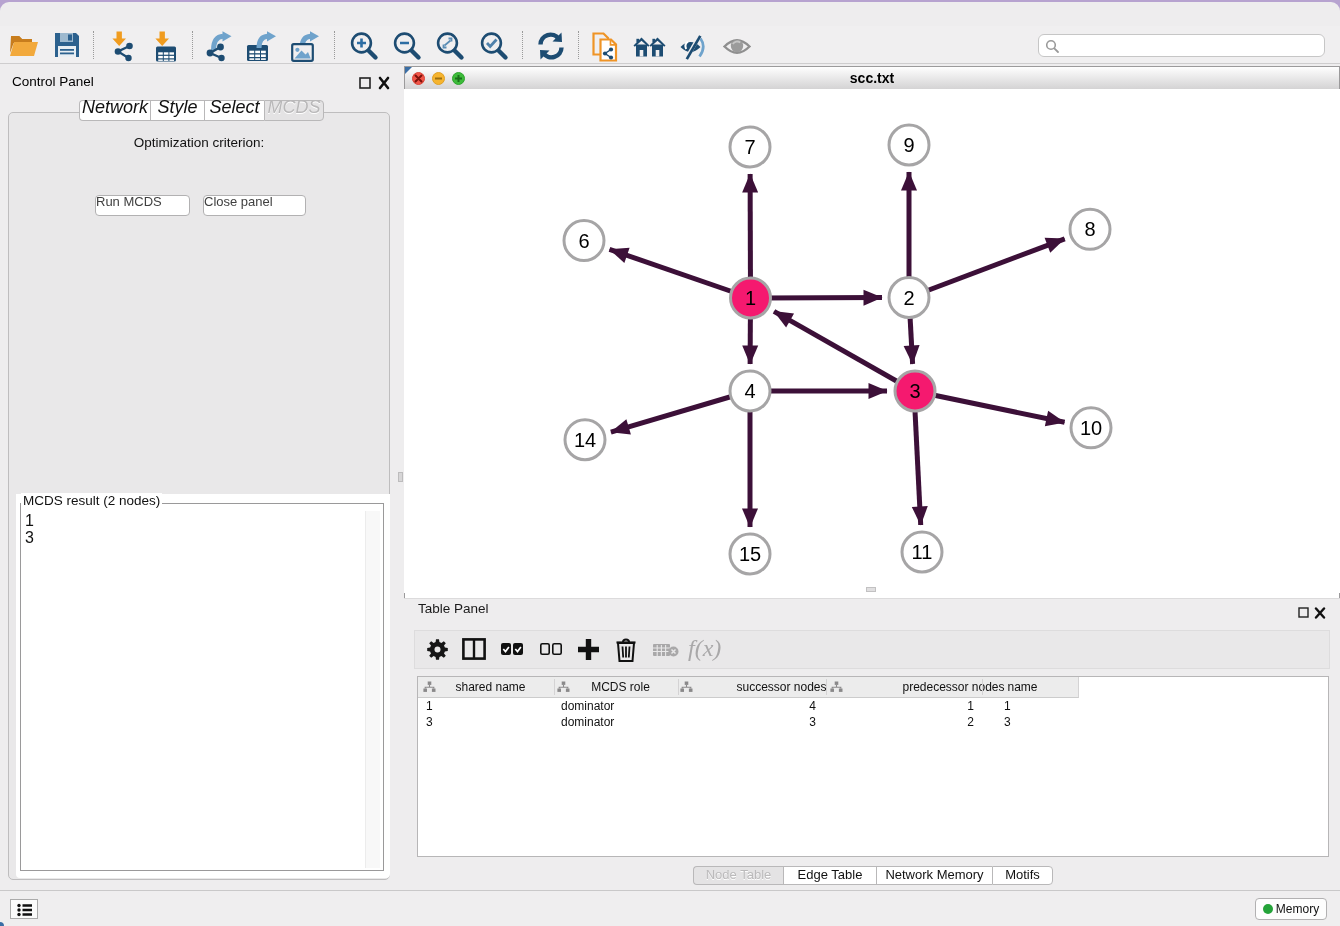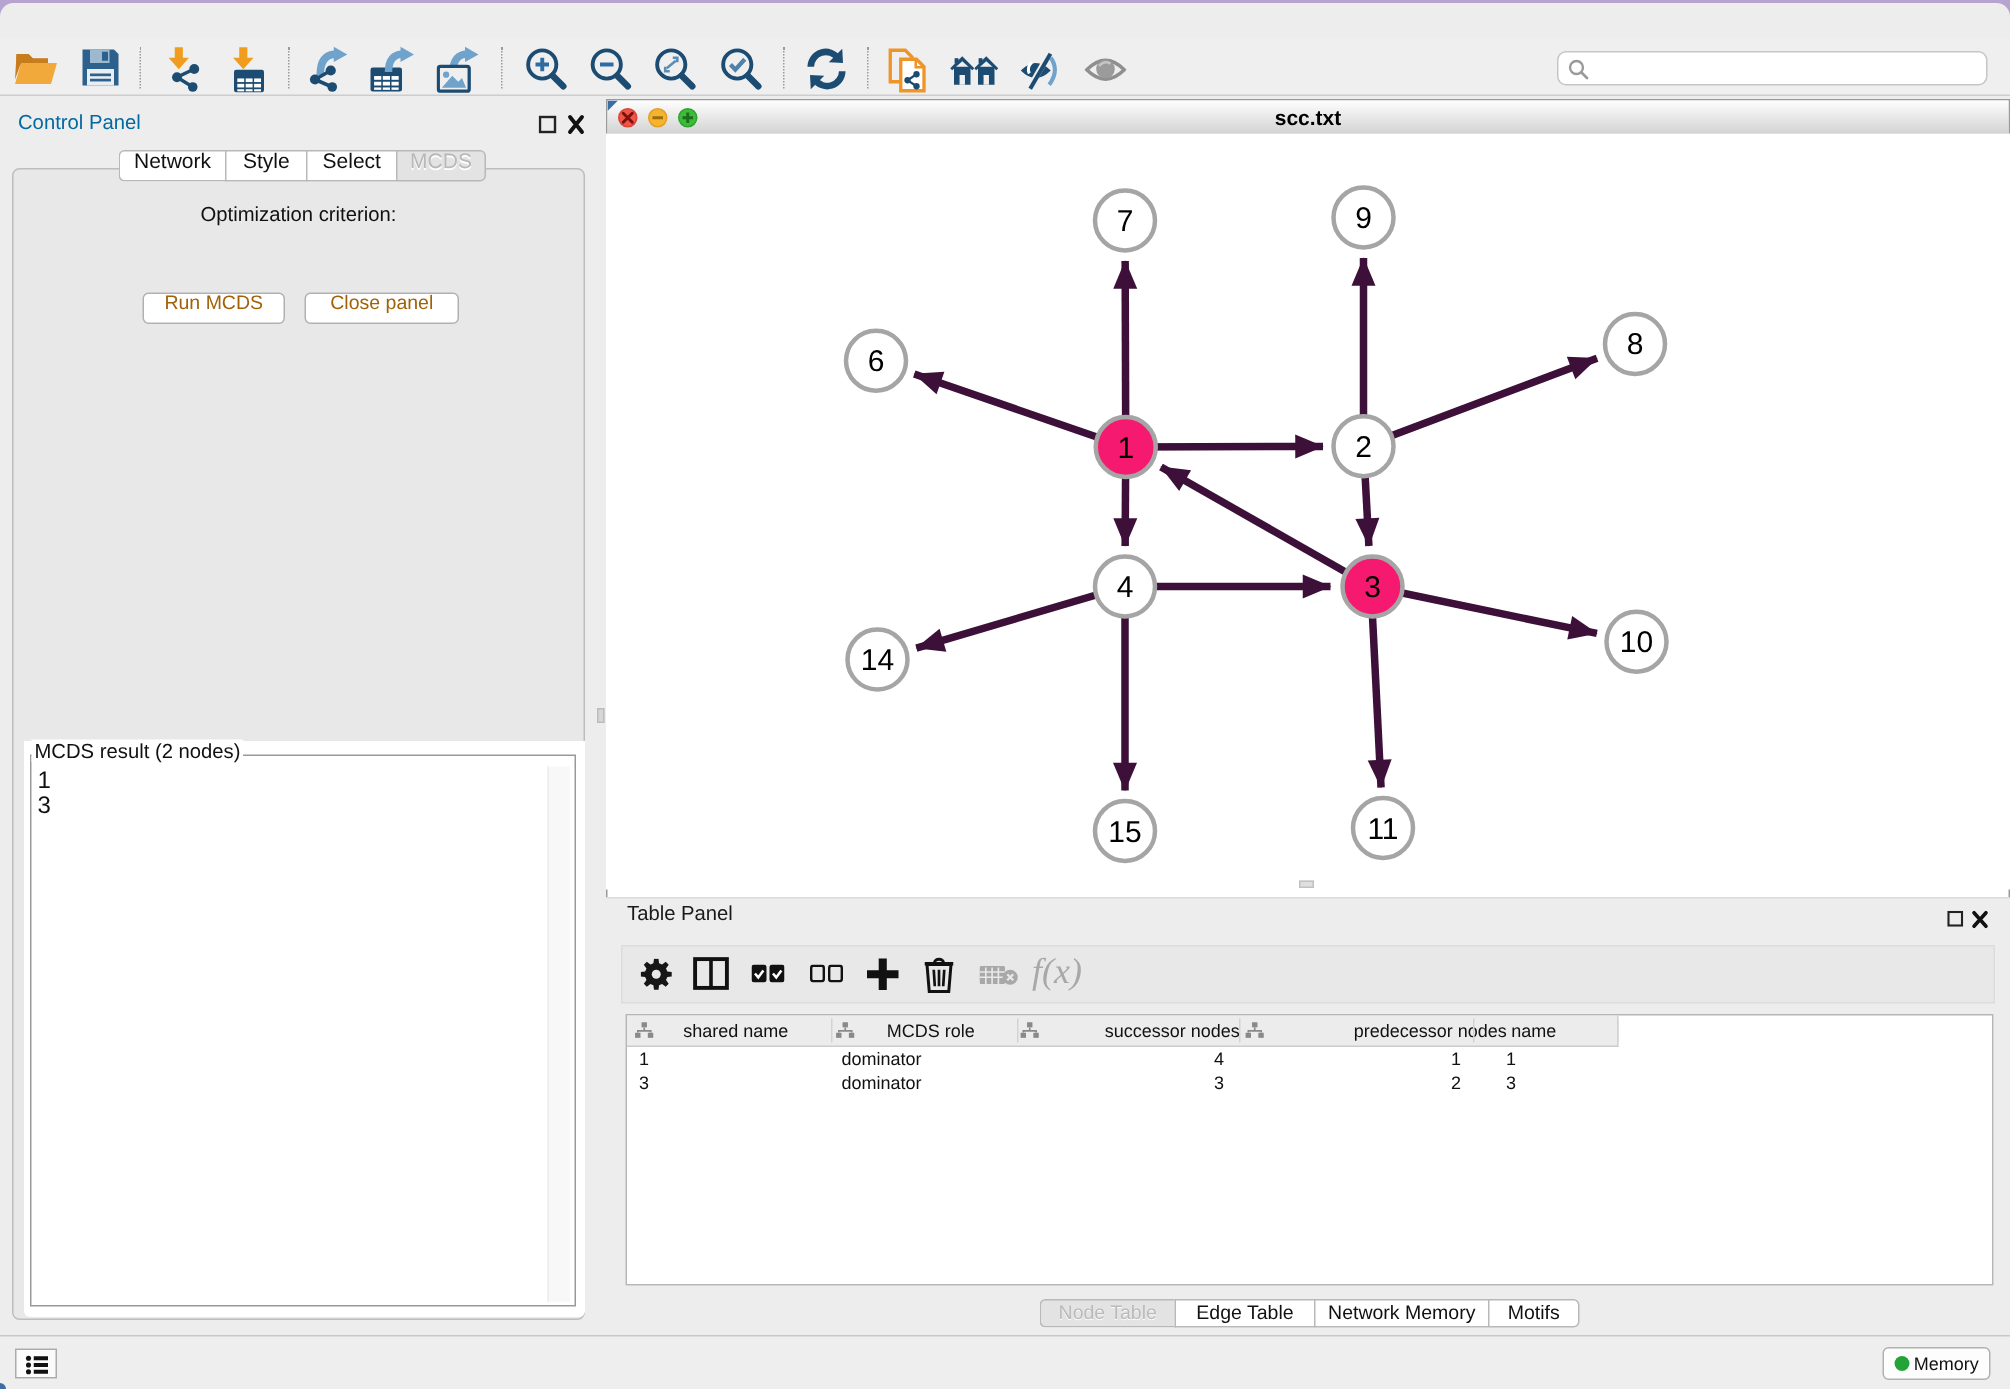--- a/index.html
+++ b/index.html
@@ -14,35 +14,35 @@
  text-align:center;color:#a3a1a3;font-size:13.5px;}
 
 .toolbar{position:absolute;top:24px;left:0;right:0;height:38px;background:#f0eff0;
  border-bottom:1px solid #cecdce;box-sizing:border-box;}
 .tb{position:absolute;top:0;}
 .tsep{position:absolute;top:5px;height:28px;width:0;border-left:1px dotted #9a9a9a;}
 .search{position:absolute;left:1038px;top:8px;width:287px;height:23px;background:#fff;
  border:1px solid #c6c6c6;border-radius:6px;box-sizing:border-box;}
 
 .cp{position:absolute;left:0;top:63px;width:398px;height:828px;background:#eeedee;}
-.cptitle{position:absolute;left:12px;top:9px;font-size:13.5px;color:#0369a1;}
+.cptitle{position:absolute;left:12px;top:9px;font-size:13.5px;color:#000000;}
 .cpbox{position:absolute;left:8px;top:47px;width:382px;height:768px;background:#e9e8e9;
  border:1px solid #bebdbe;border-radius:5px;box-sizing:border-box;}
 .tabs{position:absolute;left:79px;top:35px;height:19px;display:flex;z-index:3;}
-.tab{height:19px;line-height:12px;font-size:14px;text-align:center;background:#fff;
- border:1px solid #b9b8b9;border-right:none;color:#111;}
+.tab{height:19px;line-height:12px;font-size:18px;text-align:center;background:#fff;
+ border:1px solid #b9b8b9;border-right:none;color:#111;font-style:italic;}
 .tab:first-child{border-radius:4px 0 0 4px;}
 .tab.sel{background:#e4e3e4;color:#b9b8b9;text-shadow:0 1px 0 #fff;
  border-radius:0 4px 4px 0;border-right:1px solid #b9b8b9;}
 .optlabel{position:absolute;left:0;width:398px;top:137px;text-align:center;font-size:13.5px;color:#111;}
 .dropdown{position:absolute;left:44px;top:96px;width:311px;height:21px;background:#fff;
  border:1px solid #b5b4b5;border-radius:4px;box-sizing:border-box;font-size:13.5px;
  line-height:10px;padding-left:13px;color:#111;}
 .btn{position:absolute;top:82px;height:21px;background:#fff;border:1px solid #b2b1b2;
- border-radius:4px;box-sizing:border-box;font-size:13px;text-align:center;line-height:11px;color:#a16207;}
+ border-radius:4px;box-sizing:border-box;font-size:13px;line-height:11px;color:#404040;}
 .cpwhite{position:absolute;left:7px;top:381px;width:374px;height:384px;background:#fff;border-radius:0 0 4px 4px;}
 .fieldset{position:absolute;left:4px;top:9px;width:362px;height:366px;
  border:1px solid #9a999a;}
 .fslegend{position:absolute;left:0px;top:-11px;background:#fff;padding:0 2px;font-size:13.5px;color:#111;}
 .fstext{position:absolute;left:4px;top:8px;font-size:16px;color:#111;line-height:17px;}
 .fsscroll{position:absolute;right:3px;top:7px;bottom:2px;width:14px;background:#f8f8f8;border-left:1px solid #ececec;}
 
 .netwin{position:absolute;left:404px;top:64px;width:936px;height:584px;
  border:1px solid #9b9a9b;box-sizing:border-box;background:#fff;}
 .nettitle{position:absolute;left:0;top:0;right:0;height:22px;

